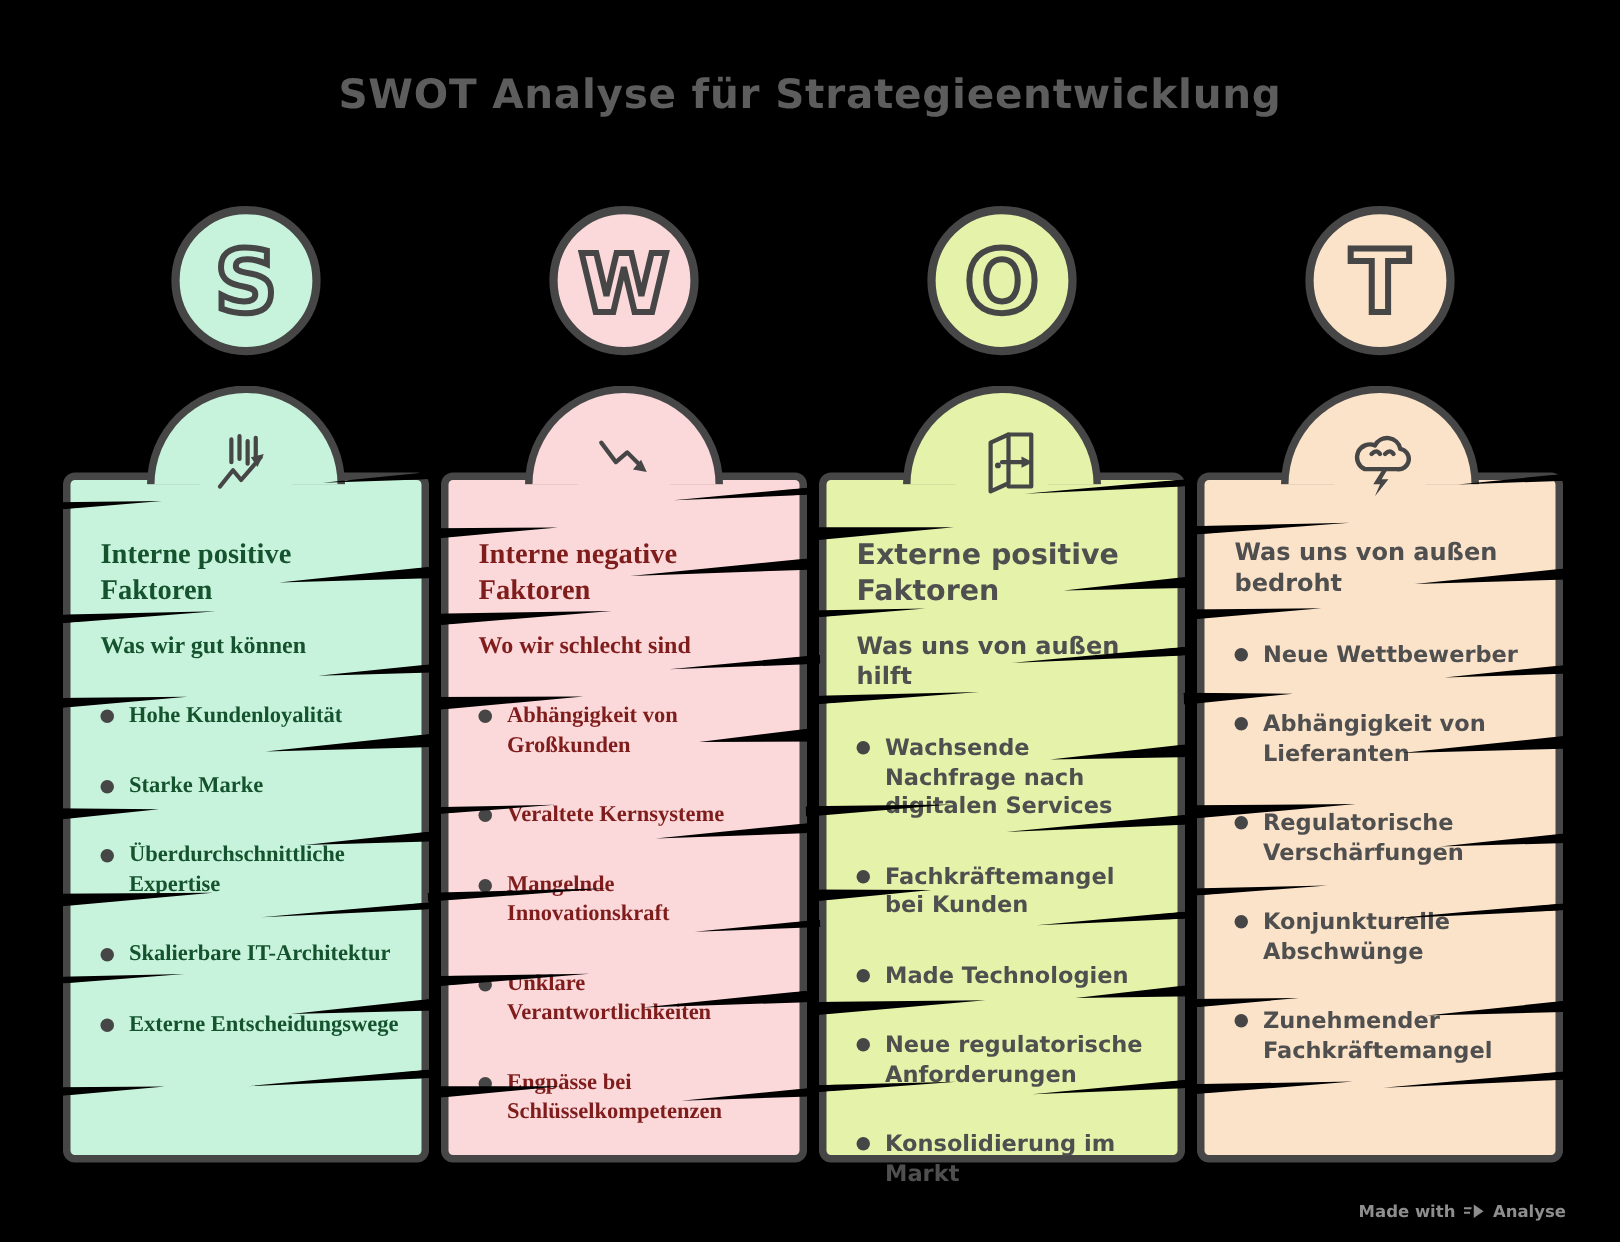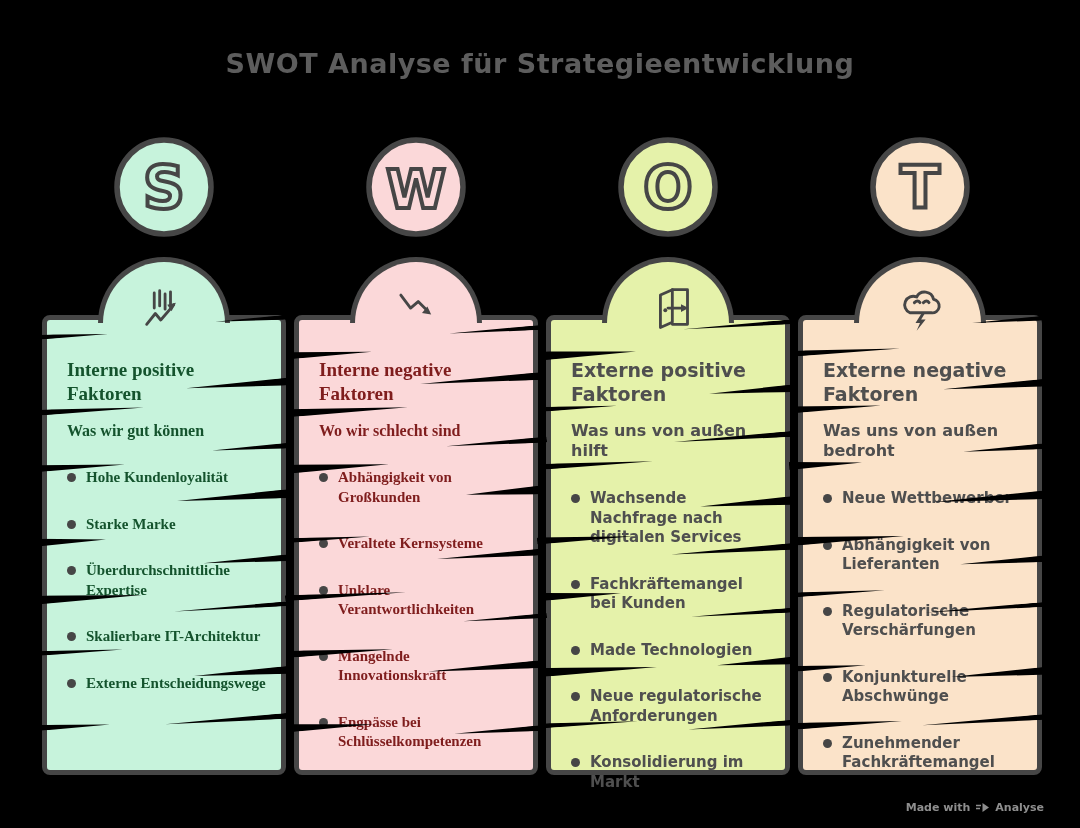--- a/index.html
+++ b/index.html
@@ -130,25 +130,25 @@
             <li>
                 <span class="dot" style="background-color: rgb(70, 70, 70);"></span>
                 <span>Abhängigkeit von Großkunden</span>
               </li>
             <li>
                 <span class="dot" style="background-color: rgb(70, 70, 70);"></span>
                 <span>Veraltete Kernsysteme</span>
               </li>
             <li>
                 <span class="dot" style="background-color: rgb(70, 70, 70);"></span>
+                <span>Mangelnde Innovationskraft</span>
+              </li>
+            <li>
+                <span class="dot" style="background-color: rgb(70, 70, 70);"></span>
                 <span>Unklare Verantwortlichkeiten</span>
-              </li>
-            <li>
-                <span class="dot" style="background-color: rgb(70, 70, 70);"></span>
-                <span>Mangelnde Innovationskraft</span>
               </li>
             <li>
                 <span class="dot" style="background-color: rgb(70, 70, 70);"></span>
                 <span>Engpässe bei Schlüsselkompetenzen</span>
               </li>
           </ul>
         </div>
       <div class="streak l" style="top: 35px; width: 83px; height: 7px; left: -5px;"></div>
           <div class="streak l" style="top: 91px; width: 120px; height: 8px; left: -6px;"></div>
           <div class="streak l" style="top: 147px; width: 102px; height: 9px; left: -7px;"></div>
@@ -243,21 +243,20 @@
         <div class="bump" style="background-color: rgb(251, 227, 201);">
           <svg width="54" height="54" viewBox="0 0 48 48">
             <g class="icon-stroke" stroke="#464646">
               <path d="M15 30 h19 a6 6 0 0 0 2 -12 a8 8 0 0 0 -15 -2 a6 6 0 0 0 -6 14 z"></path>
               <path d="M19 21 q3 -3 5 0 M27 21 q3 -3 5 0"></path>
             </g>
             <polygon points="25,31 20,39 24,39 21,46 29,36 25,36 28,31" fill="#464646"></polygon>
           </svg>
         </div>
         <div class="card" style="background-color: rgb(251, 227, 201); color: rgb(79, 79, 79);">
-          <h2>Externe negative Faktoren</h2>
           <h3>Was uns von außen bedroht</h3>
           <ul>
             <li>
                 <span class="dot" style="background-color: rgb(70, 70, 70);"></span>
                 <span>Neue Wettbewerber</span>
               </li>
             <li>
                 <span class="dot" style="background-color: rgb(70, 70, 70);"></span>
                 <span>Abhängigkeit von Lieferanten</span>
               </li>

